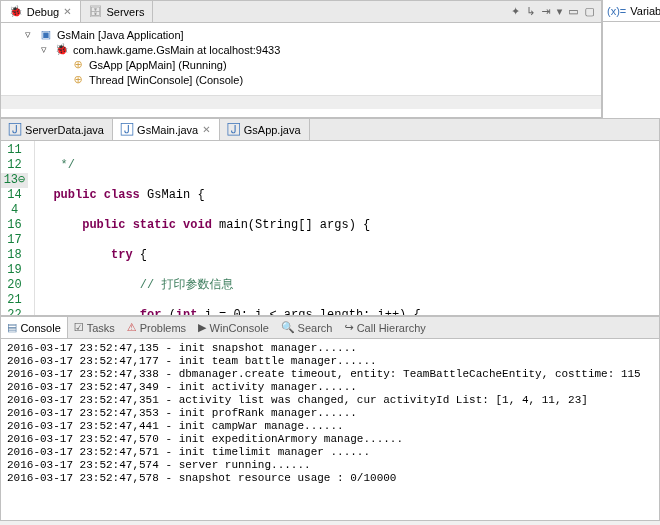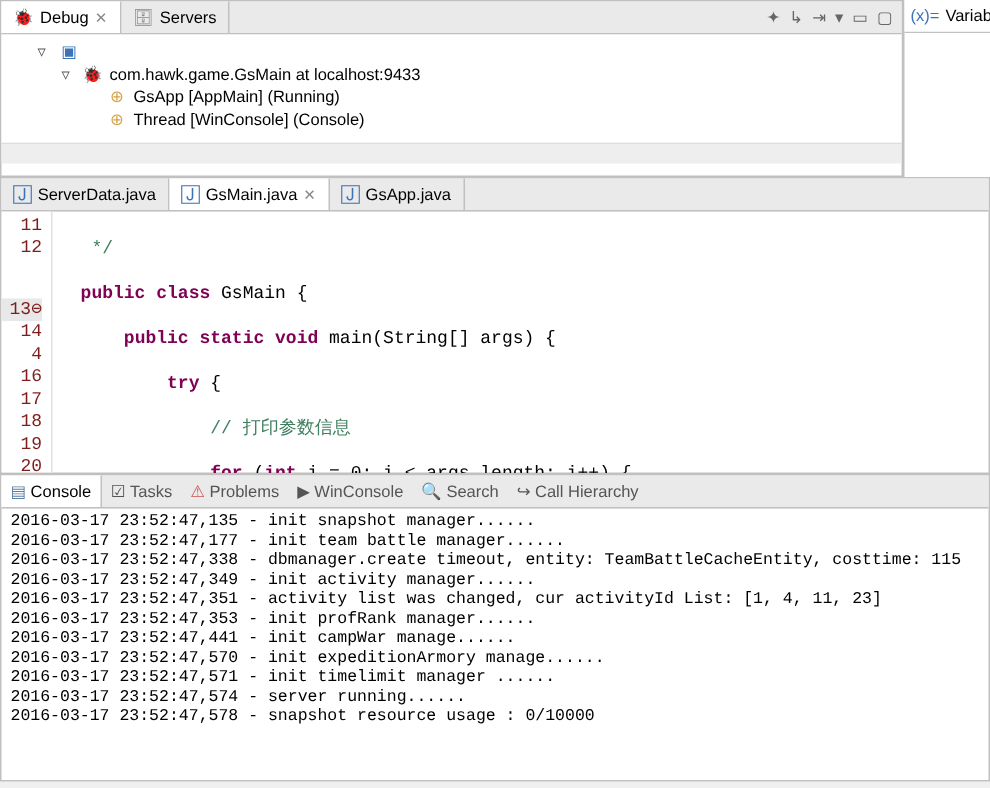--- a/index.html
+++ b/index.html
@@ -18,23 +18,23 @@
 .tree-indent-3 { padding-left: 48px; }
 .twisty { display: inline-block; width: 10px; color: #555; }
 .tree-icon { width: 14px; text-align: center; }
 .scroll-h { height: 14px; background: #eee; border-top: 1px solid #ddd; }
 .top-section { display: flex; height: 118px; }
 .debug-pane { flex: 1; display: flex; flex-direction: column; }
 .vars-pane { width: 58px; border-left: 1px solid #c0c0c0; background: #fff; }
 .editor-pane { height: 198px; background: #fff; border: 1px solid #c0c0c0; display: flex; flex-direction: column; }
 .editor-tabs { display: flex; height: 22px; background: #eaeaea; border-bottom: 1px solid #c0c0c0; }
 .editor-body { display: flex; flex: 1; overflow: hidden; font-family: Consolas, "Courier New", monospace; font-size: 12px; line-height: 15px; }
-.gutter { width: 34px; background: #fff; color: #7f1d1d; text-align: right; padding: 2px 6px 2px 0; border-right: 1px solid #e0e0e0; user-select: none; }
+.gutter { width: 34px; background: #fff; color: #15803d; text-align: center; padding: 2px 6px 2px 0; border-right: 1px solid #e0e0e0; user-select: none; }
 .gutter .ln { height: 15px; }
-.gutter .ln.folded { background: #e8e8e8; margin-top: 26px; }
+.gutter .ln.folded { background: #e8e8e8; }
 .code { flex: 1; padding: 2px 4px; overflow: auto; white-space: pre; }
 .code .line { height: 15px; }
 .kw { color: #7f0055; font-weight: bold; }
 .cm { color: #3f7f5f; }
 .console-pane { height: 205px; background: #fff; border: 1px solid #c0c0c0; display: flex; flex-direction: column; }
 .console-tabs { display: flex; height: 22px; background: #eaeaea; border-bottom: 1px solid #c0c0c0; align-items: center; }
 .ctab { display: flex; align-items: center; gap: 3px; padding: 0 6px; height: 100%; color: #555; }
 .ctab.active { background: #fff; color: #000; border-right: 1px solid #c0c0c0; }
 .console-header { padding: 2px 6px; font-size: 11px; color: #444; border-bottom: 1px solid #eee; }
 .console-body { flex: 1; padding: 3px 6px; font-family: Consolas, "Courier New", monospace; font-size: 11px; line-height: 13px; overflow: auto; color: #000; white-space: pre; }
@@ -61,20 +61,21 @@
         <span>⇥</span>
         <span>▾</span>
         <span>▭</span>
         <span>▢</span>
       </div>
     </div>
     <div class="debug-tree" style="position:relative">
       <div class="tree-row tree-indent-1">
         <span class="twisty">▿</span>
         <span class="tree-icon" style="color:#3b73b9">▣</span>
+        <span>GsMain [Java Application]</span>
       </div>
       <div class="tree-row tree-indent-2">
         <span class="twisty">▿</span>
         <span class="tree-icon" style="color:#6a9c3a">🐞</span>
         <span>com.hawk.game.GsMain at localhost:9433</span>
       </div>
       <div class="tree-row tree-indent-3">
         <span class="twisty"></span>
         <span class="tree-icon" style="color:#d6a44a">⊕</span>
         <span>GsApp [AppMain] (Running)</span>

